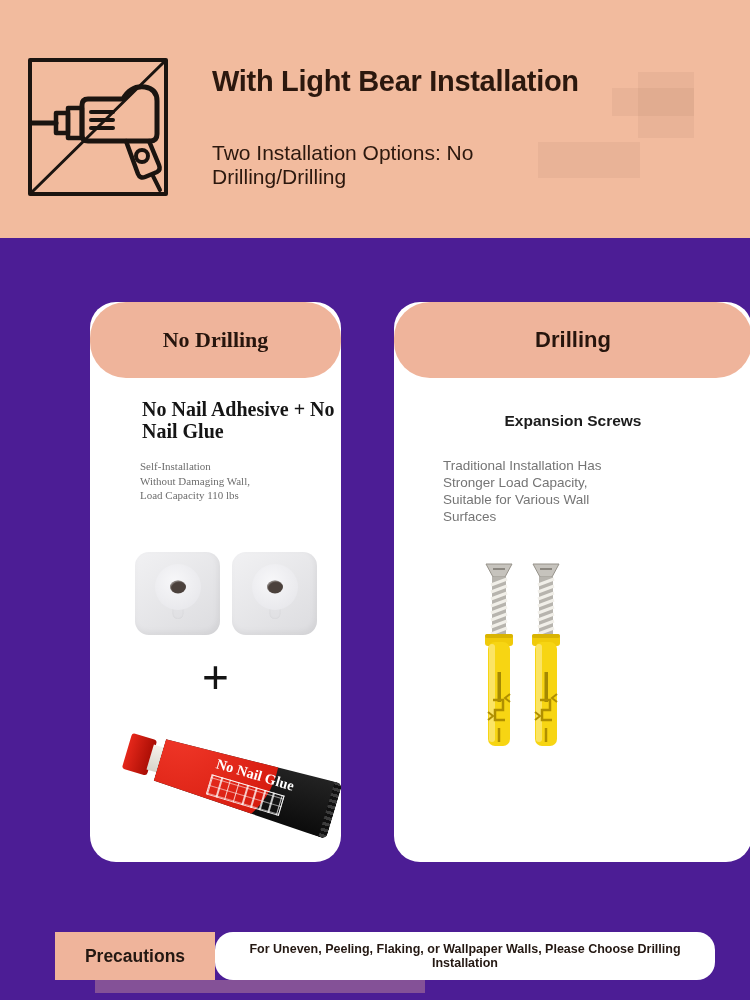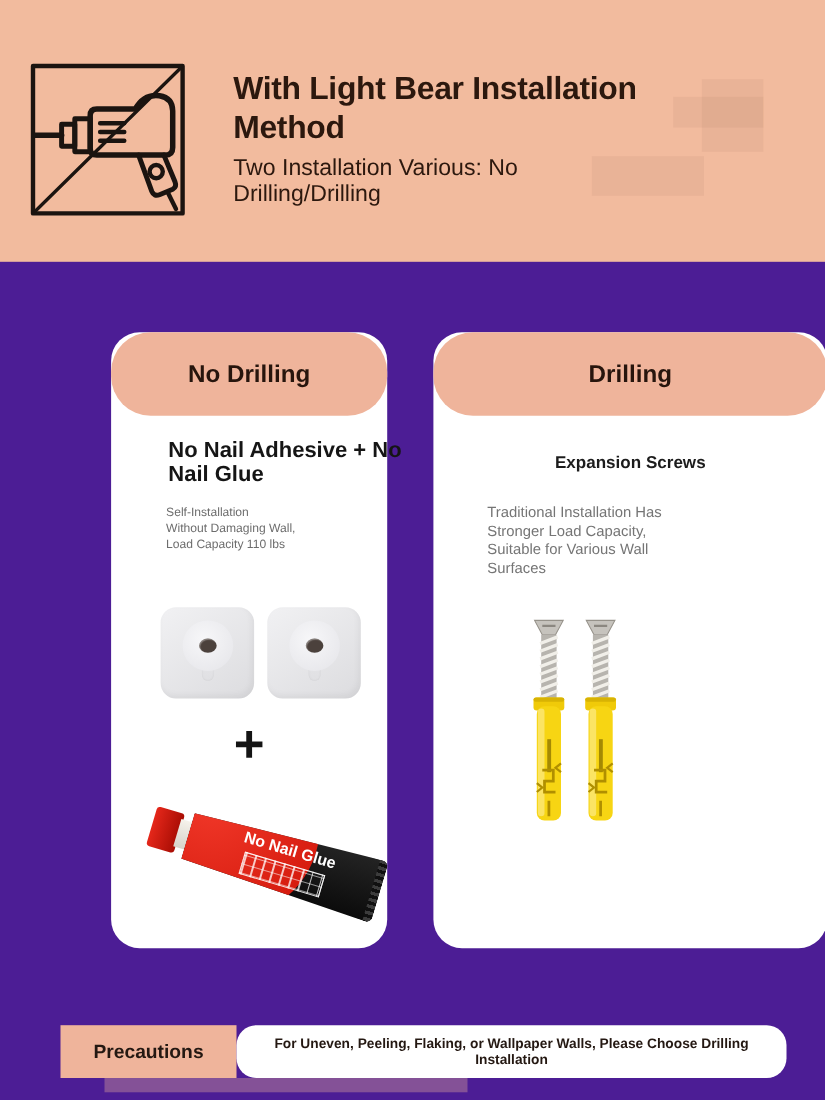--- a/index.html
+++ b/index.html
@@ -24,21 +24,21 @@
     letter-spacing:-0.3px;
   }
   .title div, .subtitle div { white-space:nowrap; }
   .subtitle {
     position:absolute; left:212px; top:141px; width:480px;
     font-size:21px; font-weight:500; line-height:1.15; color:#2c180e;
   }
 
   
   .card { position:absolute; top:302px; height:560px; background:#ffffff; border-radius:26px; }
-  .card-left  { left:101px;  width:251px; }
+  .card-left  { left:90px;  width:251px;font-family:Liberation Serif, serif; }
   .card-right { left:394px; width:314px;padding-left:44px; }
   .pill {
     position:absolute; left:0; top:0; right:0; height:76px;
     background:#efb49b; border-radius:36px;
     display:flex; align-items:center; justify-content:center;
     font-size:22px; font-weight:bold; color:#27150d;
   }
   .heading-left {
     position:absolute; left:25px; top:97px; width:225px;
     font-size:20px; font-weight:bold; color:#151515; line-height:1.08;margin-left:27px;
@@ -163,24 +163,23 @@
         <path d="M55 48 Q55 42 61 42 L96 42 Q104 28 118 30 Q130 32 130 44 L130 77 Q130 84 123 84 L61 84 Q55 84 55 78 Z" stroke-width="5"></path>
         <path d="M64 55 H86 M64 63 H86 M64 71 H86" stroke-width="4"></path>
         <path d="M99 84 L111 117 Q113 122 118 120 L130 115 Q134 113 132 108 L122 84" stroke-width="4.5"></path>
         <circle cx="115" cy="99" r="6" stroke-width="4"></circle>
         <path d="M126 119 L133 133" stroke-width="4"></path>
       </svg>
     </div>
 
     <div class="title">
       <div>With Light Bear Installation</div>
-      <div>Method</div>
     </div>
     <div class="subtitle">
-      <div>Two Installation Various: No</div>
+      <div>Two Installation Options: No</div>
       <div>Drilling/Drilling</div>
     </div>
   </div>
 
   <div class="card card-left">
     <div class="pill">No Drilling</div>
 
     <div class="heading-left">
       <div>No Nail Adhesive + No</div>
       <div>Nail Glue</div>

